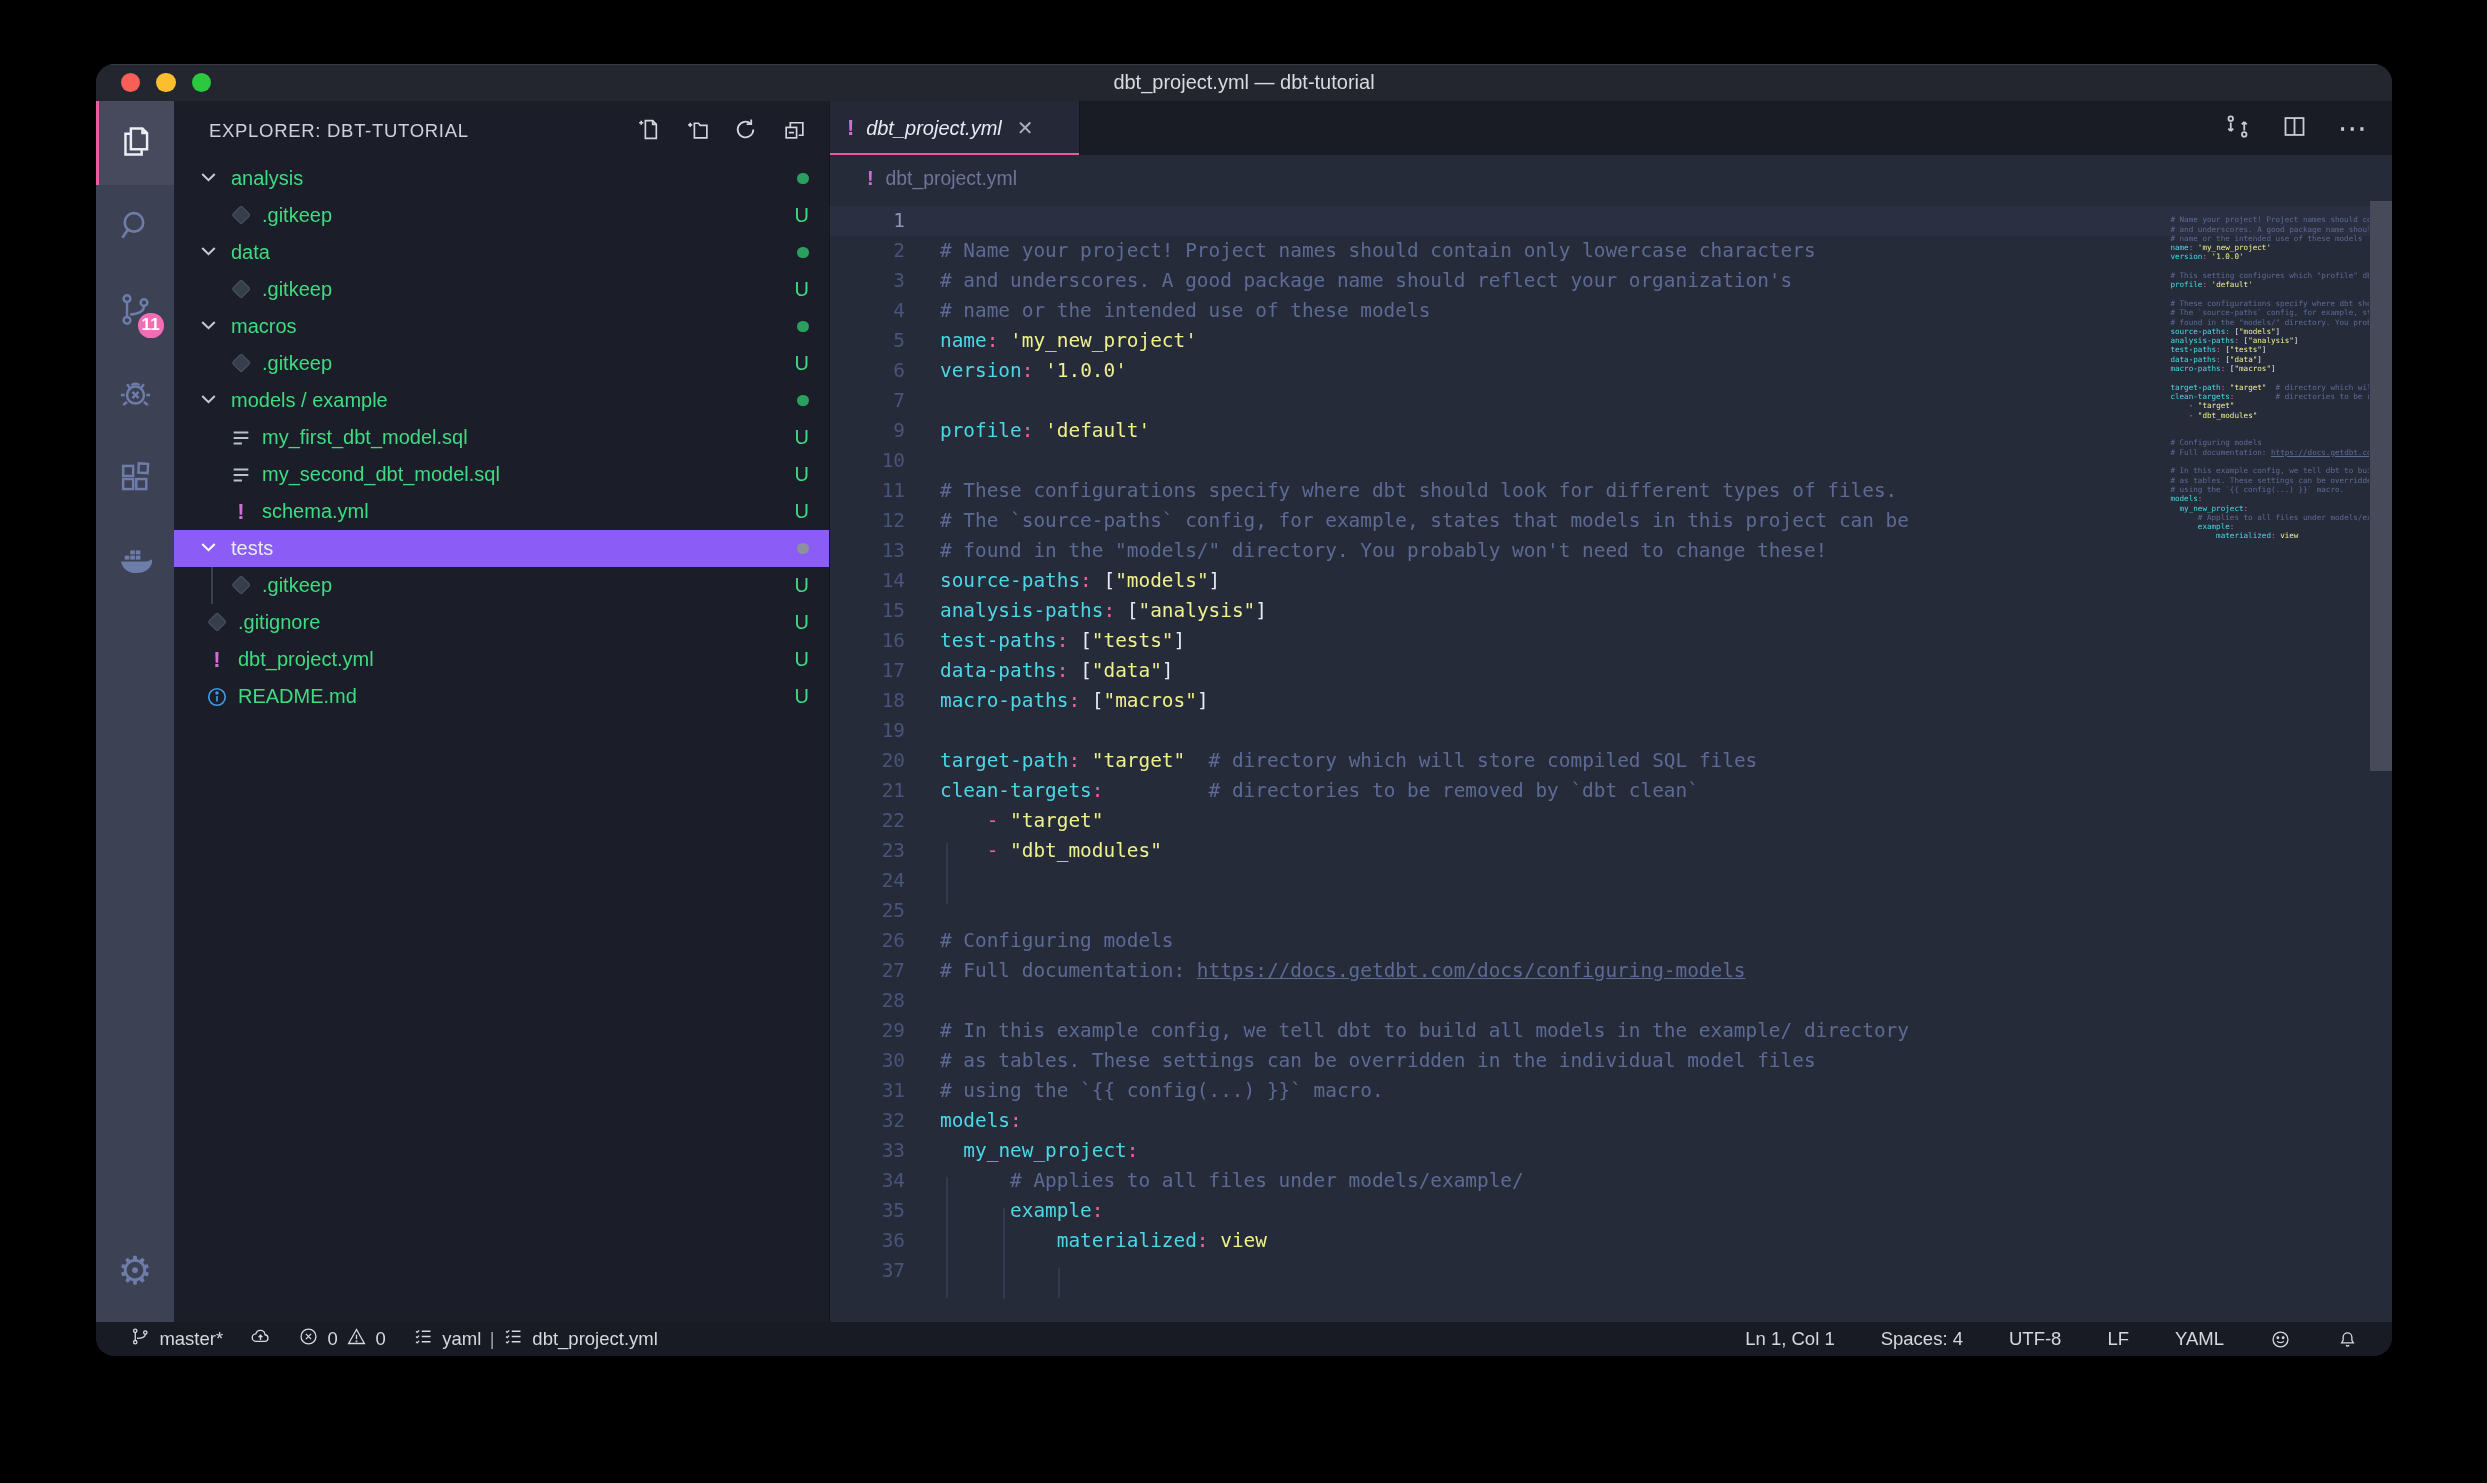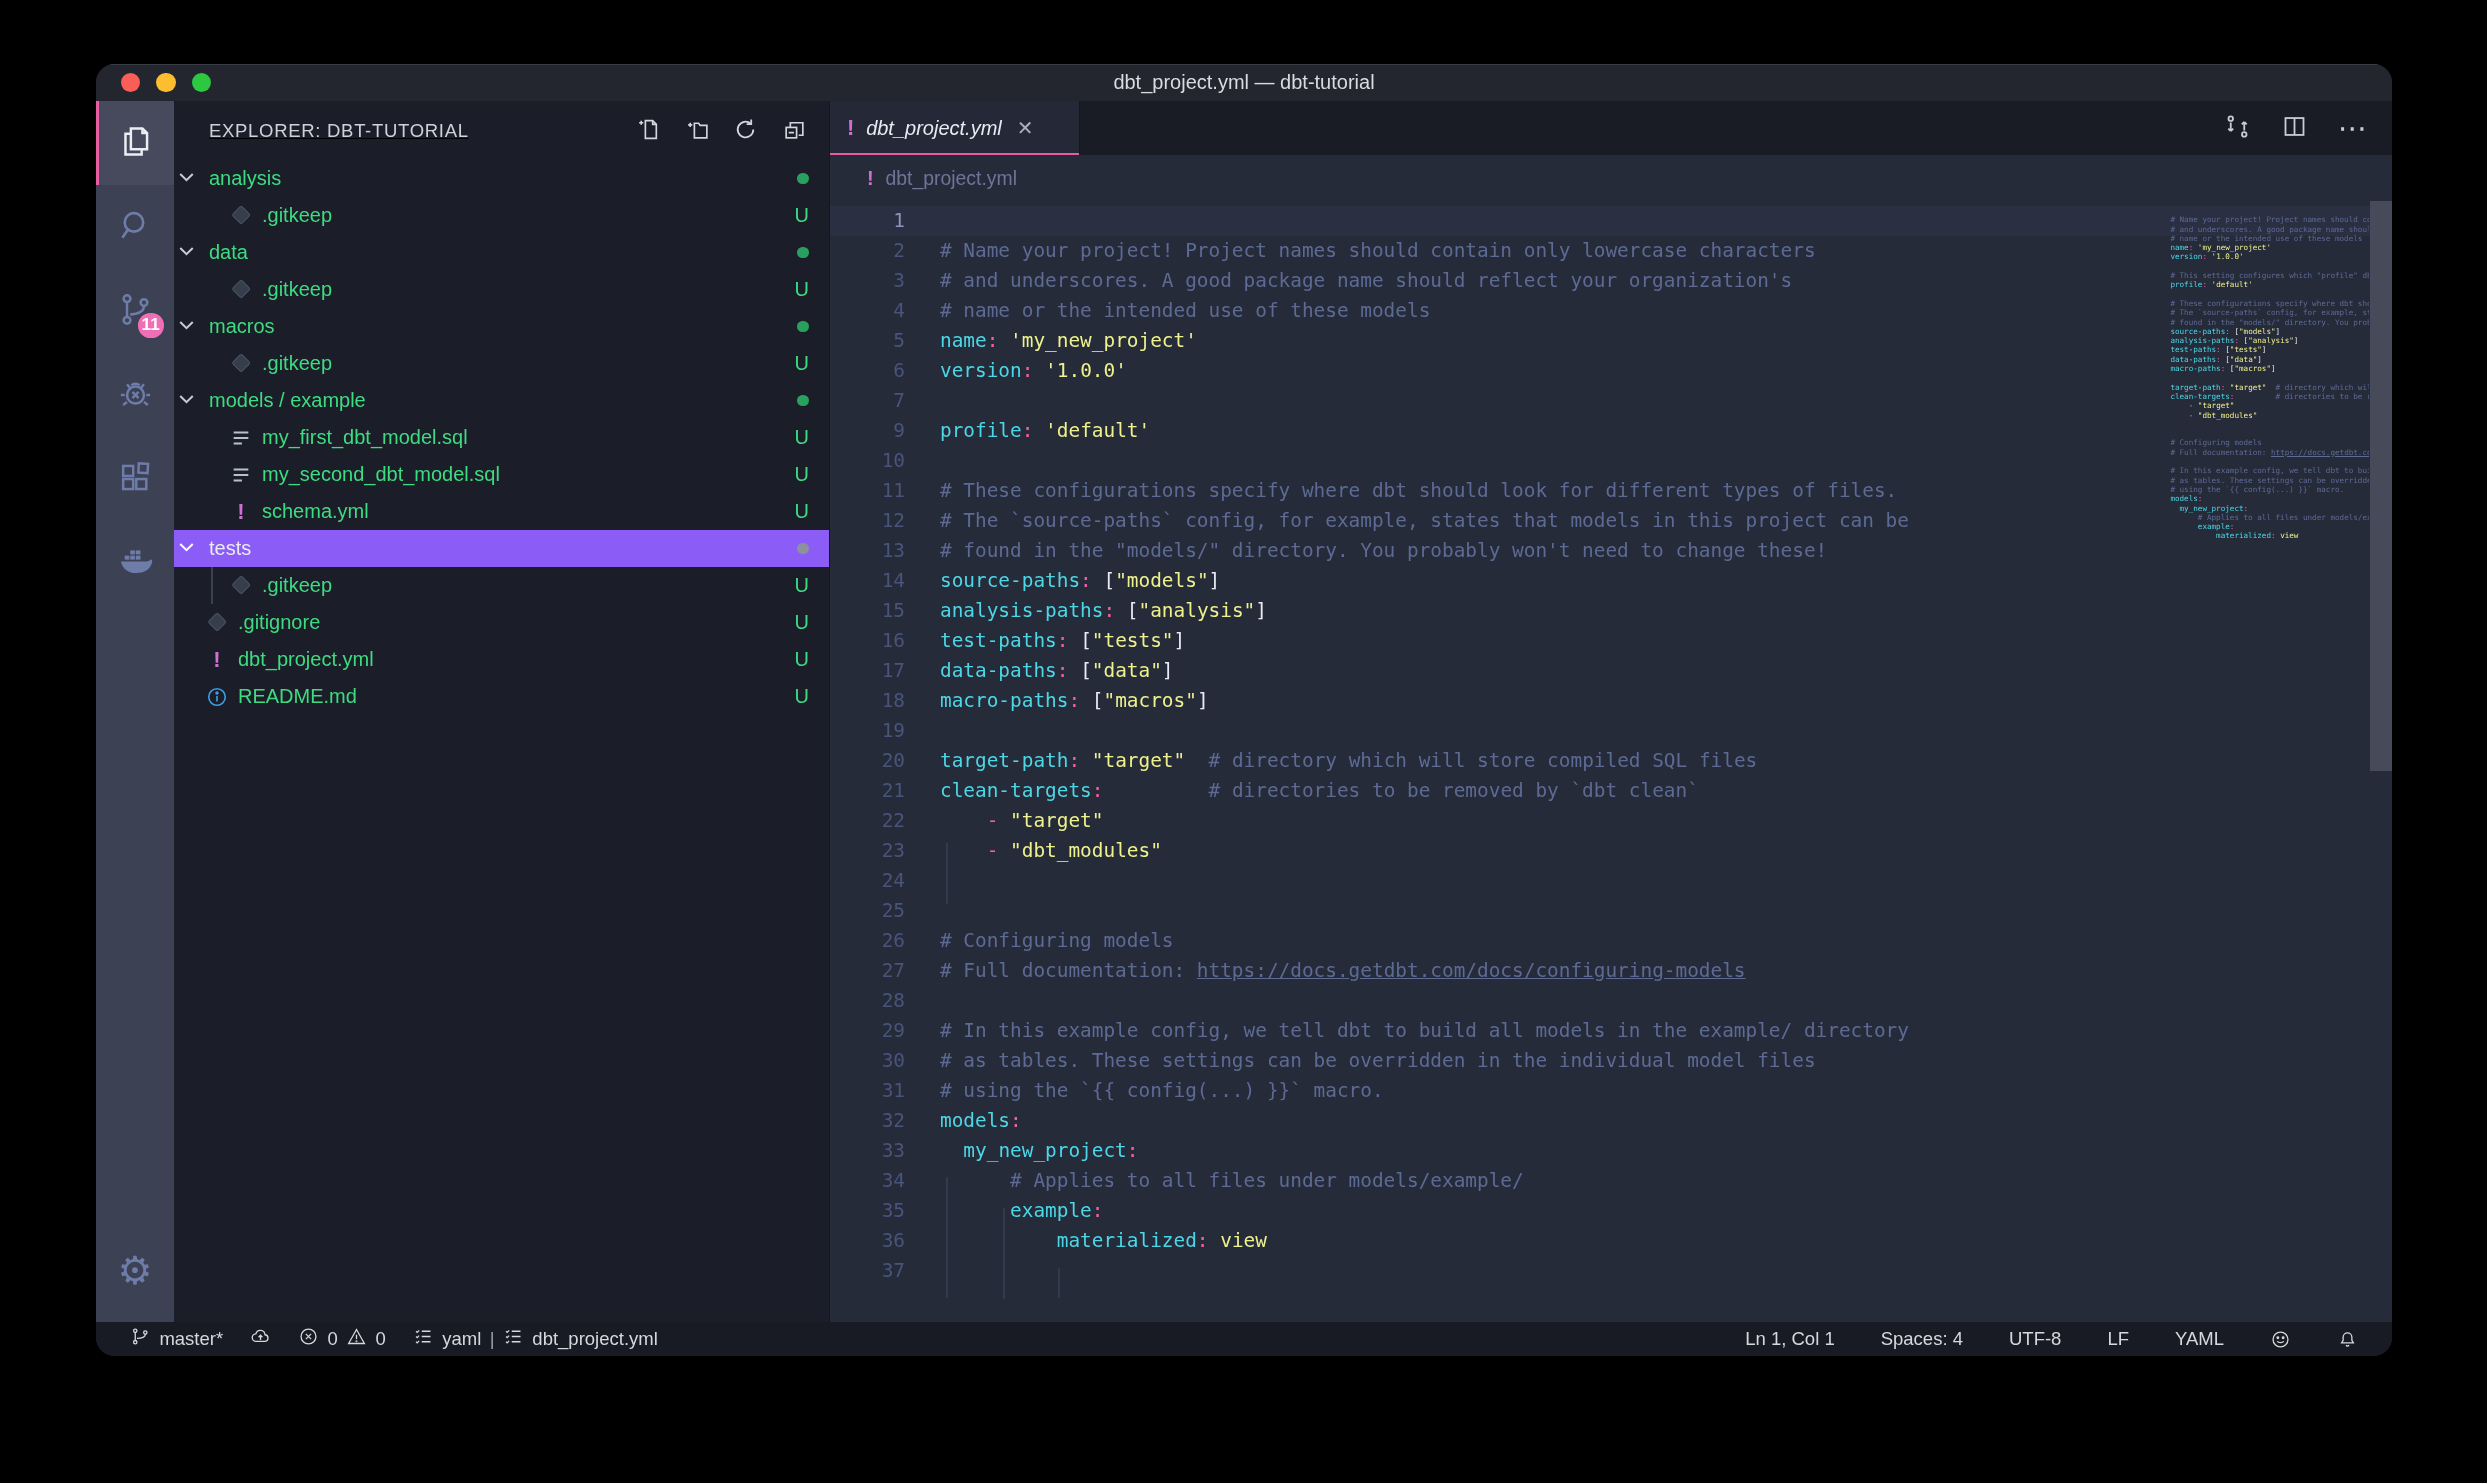--- a/index.html
+++ b/index.html
@@ -16,30 +16,30 @@
   
   .activity{width:78px;background:#3d4154;display:flex;flex-direction:column;align-items:stretch;position:relative;flex:0 0 auto;}
   .act-item{height:84px;display:flex;align-items:center;justify-content:center;color:#6e7ca9;position:relative;cursor:pointer;}
   .act-item svg{width:37px;height:37px;}
   .act-item.active{color:#eceef3;background:rgba(255,255,255,.05);}
   .act-item.active::before{content:"";position:absolute;left:0;top:0;bottom:0;width:3.4px;background:#e75da1;}
   .act-badge{position:absolute;right:8.4px;bottom:13.5px;min-width:30px;height:29px;border-radius:14.3px;background:#ef6eb5;color:#fff;font-size:17px;font-weight:bold;display:flex;align-items:center;justify-content:center;border:2.5px solid #3d4154;}
   .act-gear{margin-top:auto;margin-bottom:15px;height:73px;font-size:39px;}
   
   .sidebar{width:655px;background:#1b1e29;display:flex;flex-direction:column;flex:0 0 auto;overflow:hidden;}
-  .sb-header{height:59px;display:flex;align-items:center;padding:0 22px 0 35px;text-decoration:underline;}
+  .sb-header{height:59px;display:flex;align-items:center;padding:0 22px 0 35px;}
   .sb-title{color:#cfd1da;font-size:18.5px;letter-spacing:0.7px;}
   .sb-actions{margin-left:auto;display:flex;gap:23.6px;color:#d4d6de;}
   .sb-actions svg{width:25px;height:25px;}
   
   .tree{flex:1;}
   .trow{height:37px;display:flex;align-items:center;font-size:20px;color:#3edc81;position:relative;cursor:pointer;}
   .trow.sel{background:#8b5cf6;color:#eaebf0;}
   .trow .lab{margin-left:10px;white-space:nowrap;}
-  .ind-f{}
+  .ind-f{padding-left:22px;}
   .ind-c{padding-left:56px;}
   .ind-r{padding-left:32px;}
   .chev{width:25px;height:25px;color:#c7cad3;flex:0 0 auto;}
   .trow.sel .chev{color:#fff;}
   .ficon{width:22px;height:22px;flex:0 0 auto;display:flex;align-items:center;justify-content:center;}
   .git-d{width:14.3px;height:14.3px;background:#363d4b;border:1.7px solid #4c5466;transform:rotate(45deg);border-radius:2.5px;}
   .yml-i{color:#cf6ed3;font-weight:bold;font-size:22px;font-style:normal;}
   .badge{margin-left:auto;margin-right:20px;flex:0 0 auto;display:flex;align-items:center;}
   .dotb{width:11.8px;height:11.8px;border-radius:50%;background:#2aa05f;}
   .trow.sel .dotb{background:#8d919e;}

